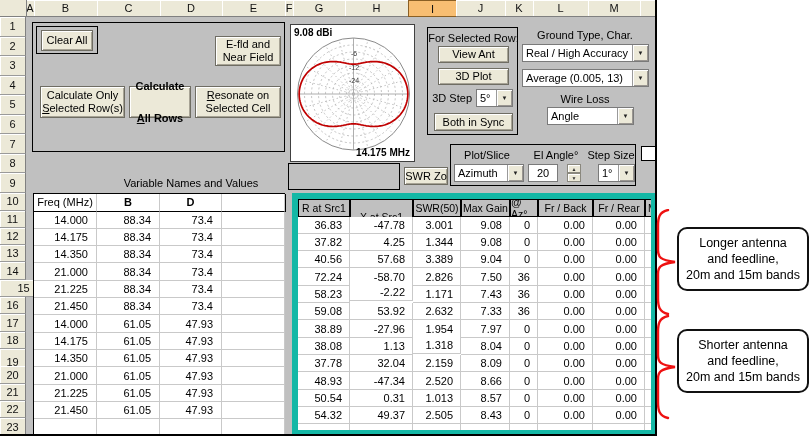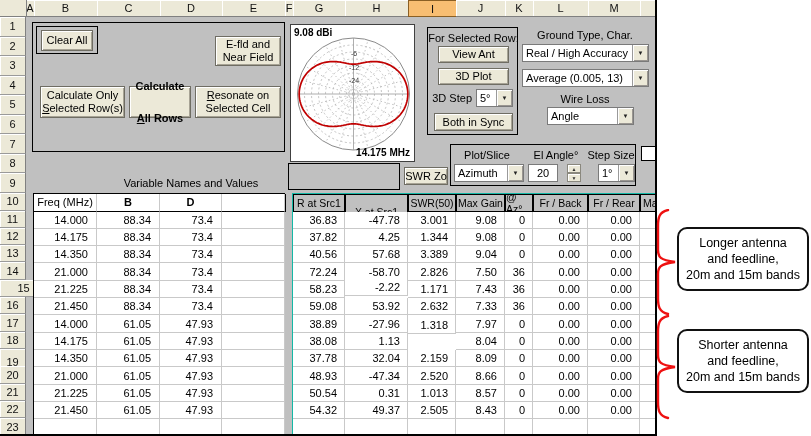--- a/index.html
+++ b/index.html
@@ -278,21 +278,21 @@
         <div class="abs cl" style="left: 188px; top: 190.7px; width: 63px; height: 17.32px;"></div>
         <div class="abs cl" style="left: 0px; top: 208.02px; width: 63px; height: 17.28px;">21.450</div>
         <div class="abs cl" style="left: 63px; top: 208.02px; width: 63px; height: 17.28px;">61.05</div>
         <div class="abs cl" style="left: 126px; top: 208.02px; width: 62px; height: 17.28px;">47.93</div>
         <div class="abs cl" style="left: 188px; top: 208.02px; width: 63px; height: 17.28px;"></div>
         <div class="abs cl" style="left: 0px; top: 225.3px; width: 63px; height: 17.7px;"></div>
         <div class="abs cl" style="left: 63px; top: 225.3px; width: 63px; height: 17.7px;"></div>
         <div class="abs cl" style="left: 126px; top: 225.3px; width: 62px; height: 17.7px;"></div>
         <div class="abs cl" style="left: 188px; top: 225.3px; width: 63px; height: 17.7px;"></div>
       </div>
-    <div id="rtable" class="abs" style="left:292px;top:193px;width:365px;height:243px;background:#fff;border:1px solid #14b8a6;overflow:hidden">
+    <div id="rtable" class="abs" style="left:292px;top:193px;width:365px;height:243px;background:#fff;border:6px solid #14b8a6;overflow:hidden">
         <div class="abs hr" style="left: 0px; top: 0px; width: 52px; height: 17.5px;">R at Src1</div>
         <div class="abs hr" style="left: 52px; top: 0px; width: 63px; height: 35px;">X at Src1</div>
         <div class="abs hr" style="left: 115px; top: 0px; width: 48px; height: 17.5px;">SWR(50)</div>
         <div class="abs hr" style="left: 163px; top: 0px; width: 49px; height: 17.5px;">Max Gain</div>
         <div class="abs hr" style="left: 212px; top: 0px; width: 28px; height: 17.5px;">@ Az°</div>
         <div class="abs hr" style="left: 240px; top: 0px; width: 55px; height: 17.5px;">Fr / Back</div>
         <div class="abs hr" style="left: 295px; top: 0px; width: 52px; height: 17.5px;">Fr / Rear</div>
         <div class="abs hr clip" style="left: 347px; top: 0px; width: 17px; height: 17.5px;">Max</div>
         <div class="abs cr" style="left: 0px; top: 17.5px; width: 52px; height: 17.32px;">36.83</div>
         <div class="abs cr" style="left: 52px; top: 17.5px; width: 63px; height: 17.32px;">-47.78</div>
@@ -345,21 +345,21 @@
         <div class="abs cr" style="left: 0px; top: 121.42px; width: 52px; height: 17.32px;">38.89</div>
         <div class="abs cr" style="left: 52px; top: 121.42px; width: 63px; height: 17.32px;">-27.96</div>
         <div class="abs cr" style="left: 115px; top: 121.42px; width: 48px; height: 17.32px;">1.954</div>
         <div class="abs cr" style="left: 163px; top: 121.42px; width: 49px; height: 17.32px;">7.97</div>
         <div class="abs cr" style="left: 212px; top: 121.42px; width: 28px; height: 17.32px;">0</div>
         <div class="abs cr" style="left: 240px; top: 121.42px; width: 55px; height: 17.32px;">0.00</div>
         <div class="abs cr" style="left: 295px; top: 121.42px; width: 52px; height: 17.32px;">0.00</div>
         <div class="abs cr" style="left: 347px; top: 121.42px; width: 17px; height: 17.32px;"></div>
         <div class="abs cr" style="left: 0px; top: 138.74px; width: 52px; height: 17.32px;">38.08</div>
         <div class="abs cr" style="left: 52px; top: 138.74px; width: 63px; height: 17.32px;">1.13</div>
-        <div class="abs cr" style="left: 115px; top: 123px; width: 48px; height: 17.32px;">1.318</div>
+        <div class="abs cr" style="left: 115px; top: 138px; width: 48px; height: 17.32px;">1.318</div>
         <div class="abs cr" style="left: 163px; top: 138.74px; width: 49px; height: 17.32px;">8.04</div>
         <div class="abs cr" style="left: 212px; top: 138.74px; width: 28px; height: 17.32px;">0</div>
         <div class="abs cr" style="left: 240px; top: 138.74px; width: 55px; height: 17.32px;">0.00</div>
         <div class="abs cr" style="left: 295px; top: 138.74px; width: 52px; height: 17.32px;">0.00</div>
         <div class="abs cr" style="left: 347px; top: 138.74px; width: 17px; height: 17.32px;"></div>
         <div class="abs cr" style="left: 0px; top: 156.06px; width: 52px; height: 17.32px;">37.78</div>
         <div class="abs cr" style="left: 52px; top: 156.06px; width: 63px; height: 17.32px;">32.04</div>
         <div class="abs cr" style="left: 115px; top: 156.06px; width: 48px; height: 17.32px;">2.159</div>
         <div class="abs cr" style="left: 163px; top: 156.06px; width: 49px; height: 17.32px;">8.09</div>
         <div class="abs cr" style="left: 212px; top: 156.06px; width: 28px; height: 17.32px;">0</div>

